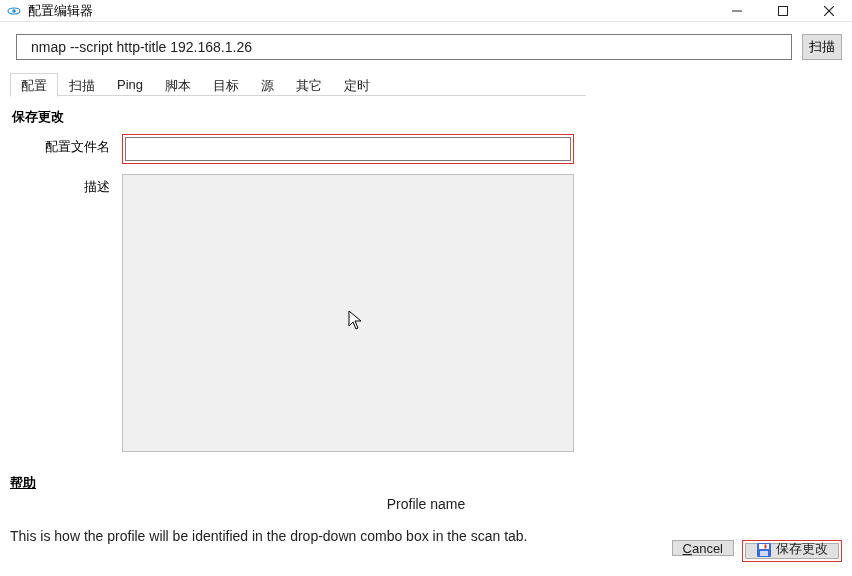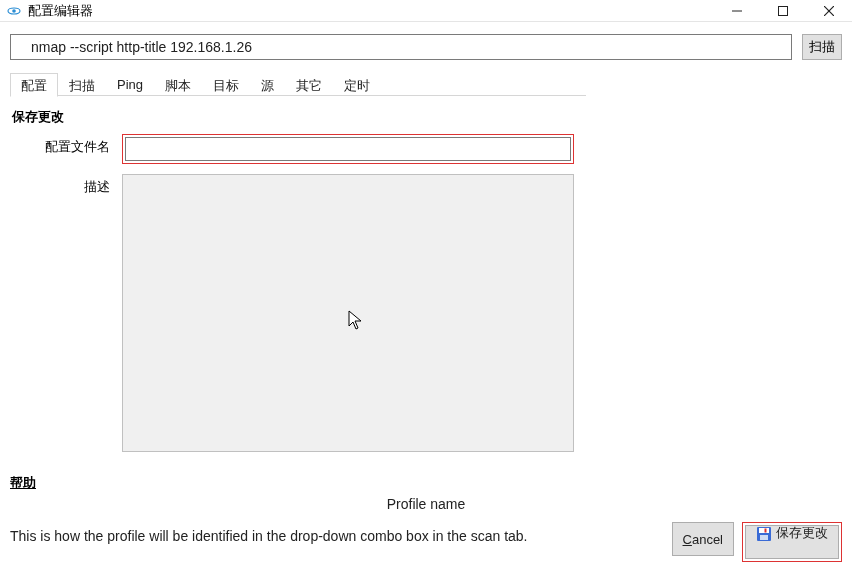--- a/index.html
+++ b/index.html
@@ -41,25 +41,26 @@
   .cmdrow {
     display: flex;
     align-items: stretch;
     padding: 12px 10px 6px 10px;
     gap: 10px;
   }
   .cmdinput {
     flex: 1;
     height: 26px;
     border: 1px solid #7a7a7a;
-    padding: 2px 20px;
+    padding: 2px 14px;
     font-size: 14px;
     font-family: "Segoe UI", Tahoma, sans-serif;
     color: #222;
     background: #fff;
+    margin-left: 6px;
   }
   .scanbtn {
     width: 40px;
     height: 26px;
     background: #e1e1e1;
     border: 1px solid #adadad;
     font-size: 13px;
     display: flex; align-items: center; justify-content: center;
   }
 
@@ -158,22 +159,22 @@
 
   .footer {
     position: absolute;
     bottom: 14px;
     right: 10px;
     display: flex;
     gap: 8px;
     align-items: stretch;
   }
   .btn {
-    height: 28px;
-    padding: 16px 10px;
+    height: 16px;
+    padding: 0 10px;
     background: #e1e1e1;
     border: 1px solid #adadad;
     font-size: 13px;
     display: flex; align-items: center; justify-content: center;
     color: #222;
   }
   .btn .ul { text-decoration: underline; }
   .savebtn-wrap.redbox { display:inline-block; }
   .savebtn {
     display: flex; align-items: flex-end; gap: 4px;

